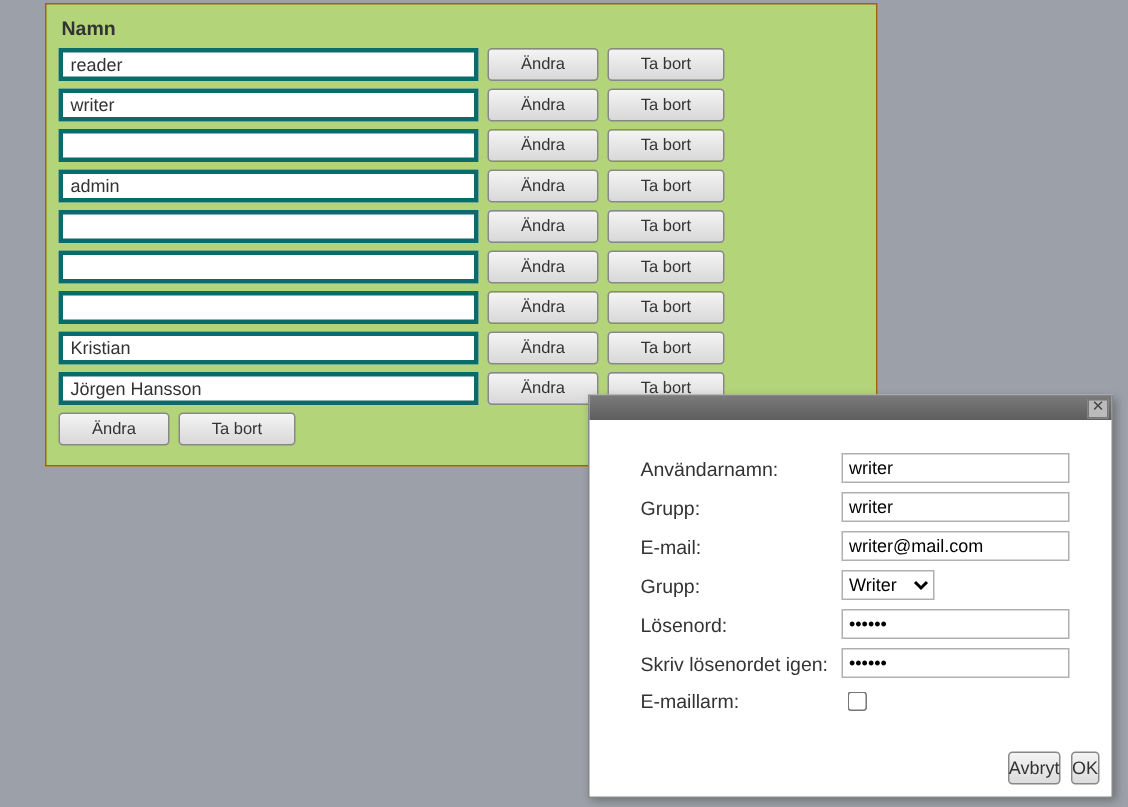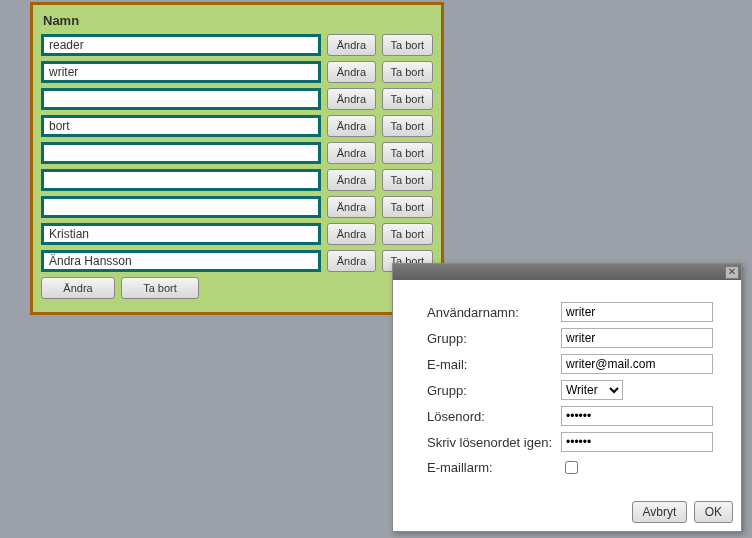--- a/index.html
+++ b/index.html
@@ -11,23 +11,23 @@
     font-size: 12px;
     width: 752px;
     height: 538px;
     overflow: hidden;
     position: relative;
   }
   .panel {
     position: absolute;
     left: 30px;
     top: 2px;
-    width: 414px;
+    width: 555px;
     background: #b4d47a;
-    border: 3px solid #a16207;
+    border: 1px solid #a16207;
     padding: 4px 8px 8px 8px;
   }
   .panel-header {
     font-weight: bold;
     font-size: 13px;
     color: #333;
     padding: 4px 2px 6px 2px;
   }
   .row {
     display: flex;
@@ -121,21 +121,21 @@
   }
   .dialog-footer {
     padding: 8px 8px 8px 8px;
     text-align: right;
   }
   .dlg-btn {
     display: inline-flex;
     align-items: center;
     justify-content: center;
     height: 22px;
-    padding: 0 10px;
+    padding: 0 0;
     background: linear-gradient(#f4f4f4, #dcdcdc);
     border: 1px solid #888;
     border-radius: 3px;
     font-size: 12px;
     color: #333;
     cursor: pointer;
     margin-left: 3px;
   }
   input[type=checkbox]{
     width: 13px; height: 13px;
@@ -156,21 +156,21 @@
     <div class="name-cell">writer</div>
     <div class="btn btn-edit">Ändra</div>
     <div class="btn btn-del">Ta bort</div>
   </div>
   <div class="row">
     <div class="name-cell"></div>
     <div class="btn btn-edit">Ändra</div>
     <div class="btn btn-del">Ta bort</div>
   </div>
   <div class="row">
-    <div class="name-cell">bort</div>
+    <div class="name-cell">admin</div>
     <div class="btn btn-edit">Ändra</div>
     <div class="btn btn-del">Ta bort</div>
   </div>
   <div class="row">
     <div class="name-cell"></div>
     <div class="btn btn-edit">Ändra</div>
     <div class="btn btn-del">Ta bort</div>
   </div>
   <div class="row">
     <div class="name-cell"></div>
@@ -181,21 +181,21 @@
     <div class="name-cell"></div>
     <div class="btn btn-edit">Ändra</div>
     <div class="btn btn-del">Ta bort</div>
   </div>
   <div class="row">
     <div class="name-cell">Kristian</div>
     <div class="btn btn-edit">Ändra</div>
     <div class="btn btn-del">Ta bort</div>
   </div>
   <div class="row">
-    <div class="name-cell">Ändra Hansson</div>
+    <div class="name-cell">Jörgen Hansson</div>
     <div class="btn btn-edit">Ändra</div>
     <div class="btn btn-del">Ta bort</div>
   </div>
   <div class="row">
     <div class="btn btn-edit">Ändra</div>
     <div class="btn btn-del">Ta bort</div>
   </div>
 </div>
 
 <div class="dialog">

